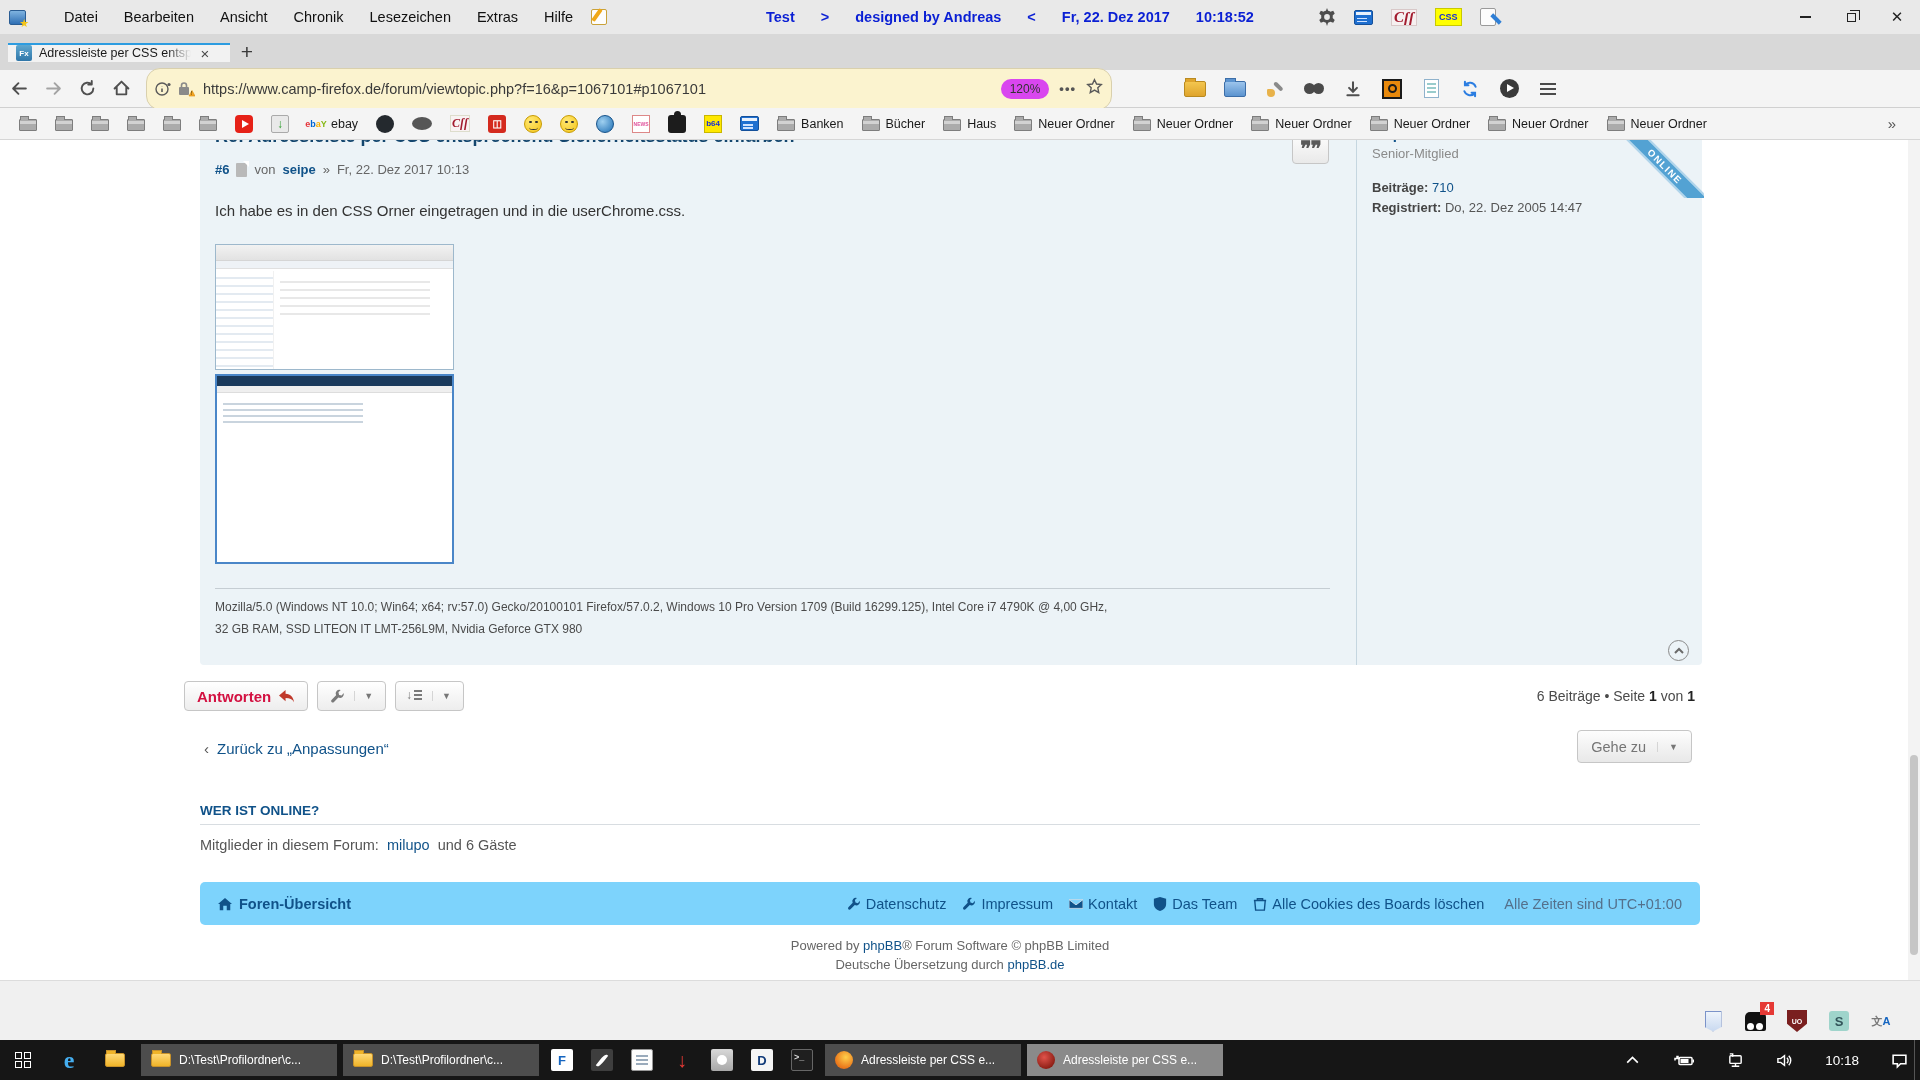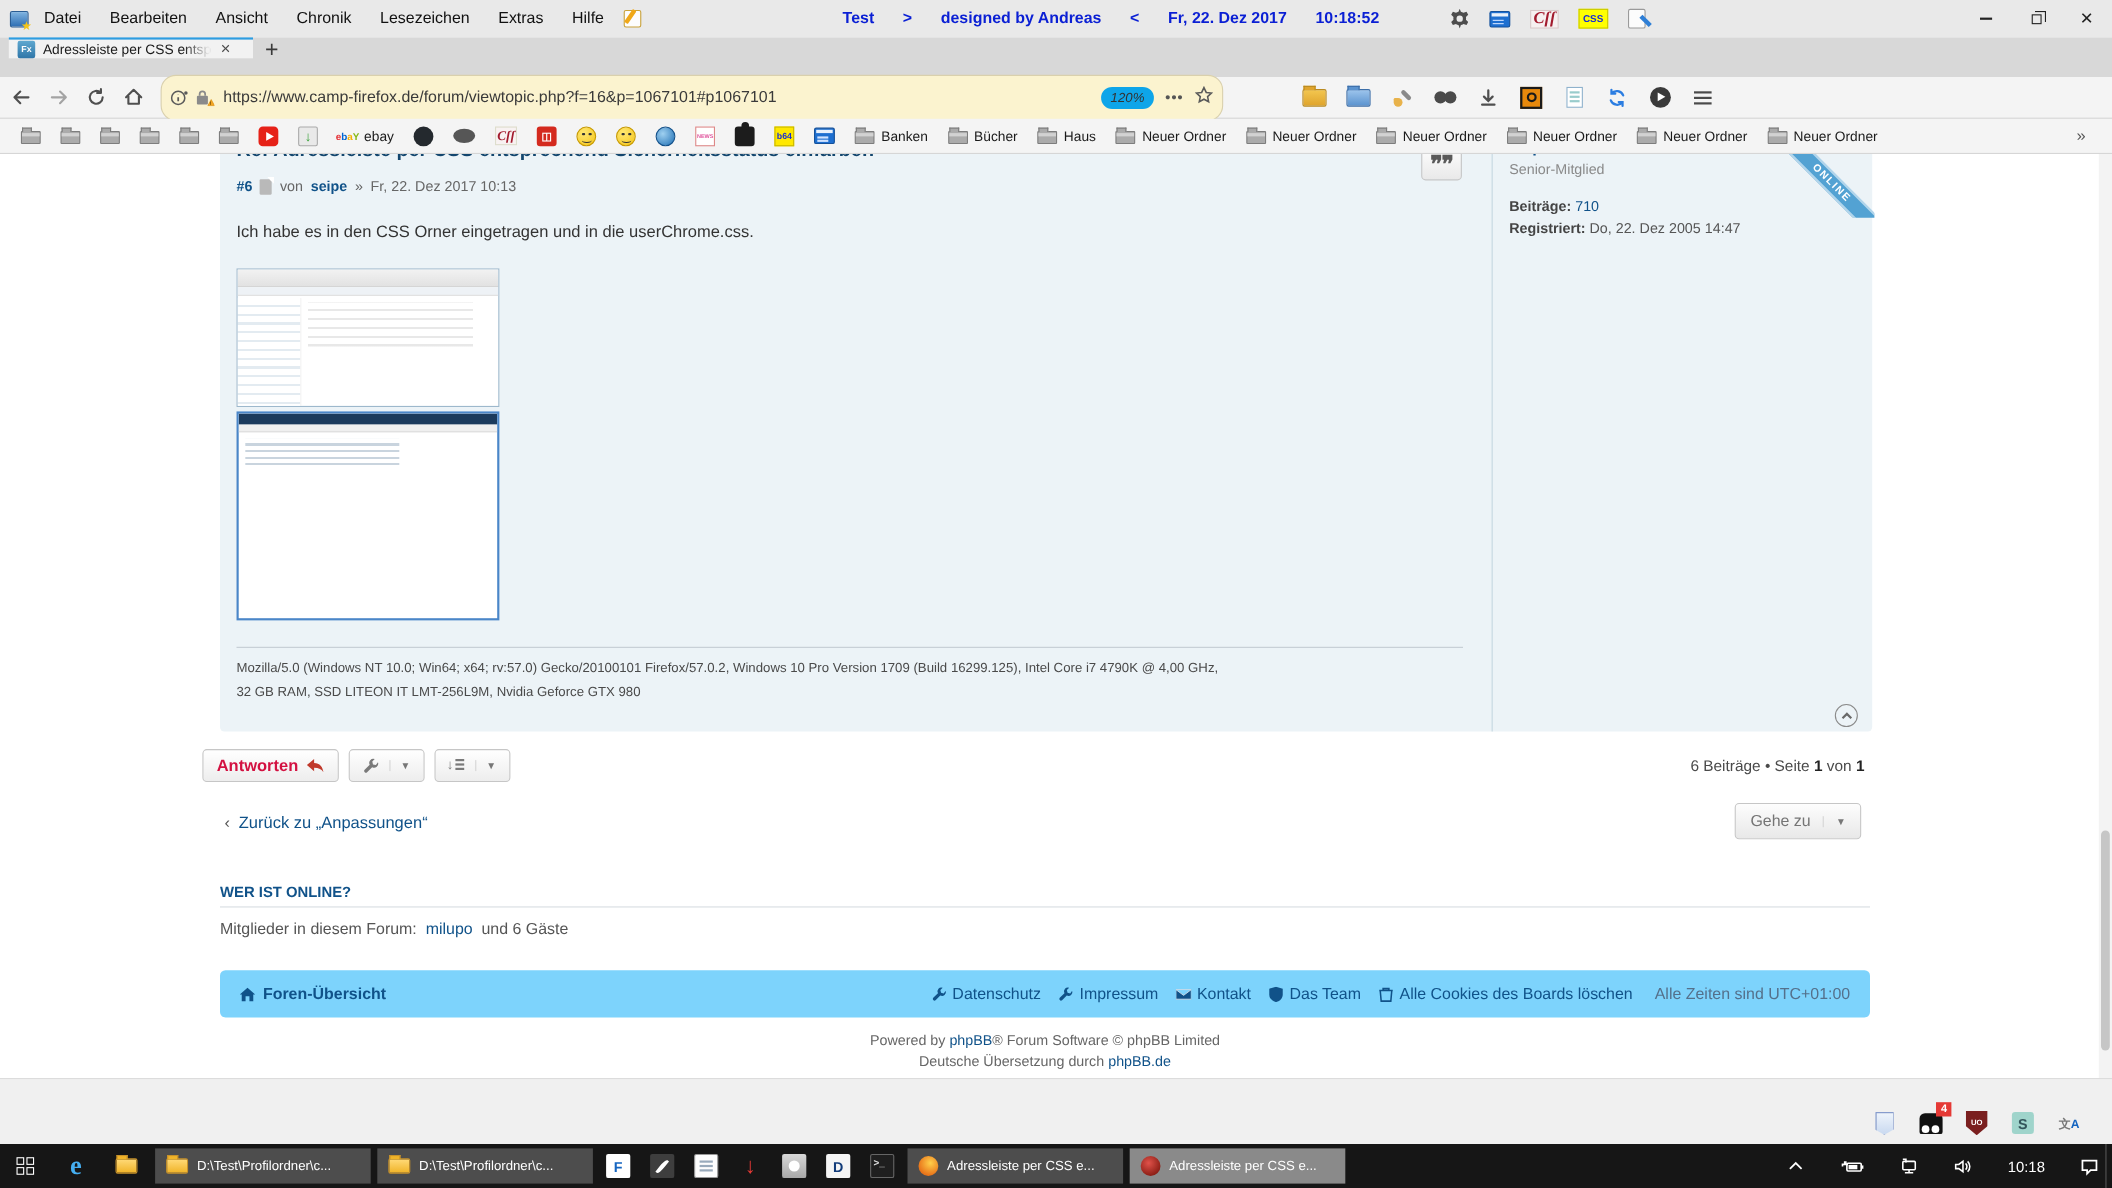--- a/index.html
+++ b/index.html
@@ -3,21 +3,21 @@
 <meta charset="utf-8">
 <style>
   * { margin:0; padding:0; box-sizing:border-box; }
   html,body { width:1920px; height:1080px; overflow:hidden; font-family:"Liberation Sans", sans-serif; background:#fff; }
   .stage { position:relative; width:1920px; height:1080px; background:#fff; }
 
   
   .titlebar { position:absolute; left:0; top:0; width:1920px; height:34px; background:#e9e9e9; display:flex; align-items:center; }
   .app-ic { width:17px; height:15px; margin:0 10px 0 9px; background:linear-gradient(#7fb3e0,#2f6fb4); border:1px solid #2a5d94; border-radius:2px; position:relative; }
   .app-ic::after { content:"★"; position:absolute; right:-4px; bottom:-6px; color:#f5c518; font-size:11px; }
-  .menus { display:flex; gap:26px; margin-left:4px; font-size:14.5px; color:#111; }
+  .menus { display:flex; gap:26px; margin-left:28px; font-size:14.5px; color:#111; }
   .menus span { cursor:default; }
   .menu-ext-ic { width:16px; height:16px; margin-left:18px; background:#fdfdfd; border:1px solid #c9a23a; border-radius:2px; position:relative; }
   .menu-ext-ic::after { content:""; position:absolute; left:3px; top:-2px; width:4px; height:14px; background:#f0a818; transform:rotate(35deg); border-radius:1px; }
   .tb-status { position:absolute; left:766px; top:0; height:34px; display:flex; align-items:center; font-weight:bold; font-size:14.5px; color:#0a1fd4; }
   .tb-status > span { margin-right:26px; }
   .tb-icons { position:absolute; left:1318px; top:0; height:34px; display:flex; align-items:center; gap:18px; }
   .gear-ic { width:18px; height:18px; fill:#4d4d4d; }
   .bluewin-ic { width:19px; height:15px; background:#1e6fd0; border:1px solid #14509a; border-radius:2px; position:relative; }
   .bluewin-ic::before { content:""; position:absolute; left:1px; top:1px; right:1px; height:3px; background:#fff; opacity:.9; }
   .bluewin-ic::after { content:""; position:absolute; left:2px; top:7px; width:10px; height:1.5px; background:#cfe2ff; box-shadow:0 3px 0 #cfe2ff; }
@@ -25,39 +25,39 @@
   .cssbadge-ic { background:#ffff00; color:#1a2fd4; font-weight:bold; font-size:9px; padding:3px 3px; border:1px solid #c9c900; }
   .notepad-ic { width:16px; height:18px; background:#fcfcfc; border:1px solid #9a9a9a; border-radius:2px; position:relative; }
   .notepad-ic::after { content:""; position:absolute; right:-3px; bottom:0; width:4px; height:12px; background:#2f7fd6; transform:rotate(-45deg); }
   .win-controls { position:absolute; right:0; top:0; height:34px; display:flex; }
   .win-btn { width:46px; height:34px; display:flex; align-items:center; justify-content:center; color:#222; font-size:15px; }
   .min-glyph { width:11px; height:1.5px; background:#222; display:block; }
   .restore-glyph { width:9px; height:9px; border:1.2px solid #222; position:relative; display:block; }
   .restore-glyph::before { content:""; position:absolute; left:2px; top:-4px; width:9px; height:9px; border:1.2px solid #222; border-left:none; border-bottom:none; }
 
   
-  .tabbar { position:absolute; left:0; top:34px; width:1920px; height:36px; background:#d8d8d8; display:flex; align-items:flex-start; }
+  .tabbar { position:absolute; left:0; top:34px; width:1920px; height:36px; background:#d8d8d8; display:flex; align-items:center; }
   .tab { width:222px; margin-left:8px; background:#f2f2f2; border-top:2px solid #2d9ce0; display:flex; align-items:center; padding:0 8px; position:relative; }
   .tab-fav { width:16px; height:16px; border-radius:2px; background:linear-gradient(#5fa8d0,#2f76a8); color:#fff; font-size:8px; font-weight:bold; display:flex; align-items:center; justify-content:center; margin-right:7px; flex:none; }
   .tab-title { font-size:12.5px; color:#1a1a1a; white-space:nowrap; overflow:hidden; width:152px; position:relative; }
   .tab-title::after { content:""; position:absolute; right:0; top:0; bottom:0; width:24px; background:linear-gradient(90deg,rgba(242,242,242,0),#f2f2f2); }
   .tab-close { margin-left:4px; color:#4a4a4a; font-size:15px; width:20px; text-align:center; }
   .newtab-btn { width:34px; display:flex; align-items:center; justify-content:center; color:#3a3a3a; font-size:21px; font-weight:300; }
   .tabbar-rest { flex:1; background:#ececec; }
 
   
   .navbar { position:absolute; left:0; top:70px; width:1920px; height:38px; background:#f4f4f4; border-bottom:1px solid #d0d0d0; display:flex; align-items:center; }
   .nav-ic { width:30px; height:30px; display:flex; align-items:center; justify-content:center; margin-left:4px; border-radius:3px; }
   .nav-ic svg { width:17px; height:17px; stroke:#4f4f4f; fill:none; stroke-width:1.8; stroke-linecap:round; stroke-linejoin:round; }
   .nav-ic.dim svg { stroke:#a3a3a3; }
   .urlbar { width:966px; height:42px; margin-left:10px; background:#fbf3cf; border:1px solid #d9d0ad; border-radius:14px; display:flex; align-items:center; padding:0 8px; }
   .info-ic { width:16px; height:16px; flex:none; }
   .lockwarn-ic { position:relative; width:18px; height:16px; margin:0 8px 0 6px; flex:none; }
   .url-input { flex:1; border:none; background:transparent; font-size:14.5px; color:#3a3a3a; outline:none; font-family:"Liberation Sans", sans-serif; }
-  .zoom-pill { background:#0ea5e9; border-radius:10px; font-size:12px; color:#333; padding:3px 9px; margin-right:10px;font-style:italic; }
+  .zoom-pill { background:#d946ef; border-radius:10px; font-size:12px; color:#333; padding:3px 9px; margin-right:10px; }
   .dots3 { color:#555; font-size:13px; letter-spacing:1px; margin-right:10px; font-weight:bold; }
   .star-ic svg { width:17px; height:17px; stroke:#5a5a5a; fill:none; stroke-width:1.5; }
   .fold-open-ic { width:22px; height:16px; margin-left:72px; background:linear-gradient(#f3c64f,#dfa42c); border:1px solid #b98a20; border-radius:2px; position:relative; }
   .fold-open-ic::before { content:""; position:absolute; top:-4px; left:0; width:9px; height:3px; background:#dfa42c; border:1px solid #b98a20; border-bottom:none; }
   .fold-blue-ic { width:22px; height:16px; margin-left:18px; background:linear-gradient(#9cc4ec,#5b93cf); border:1px solid #3c6ea8; border-radius:2px; position:relative; }
   .fold-blue-ic::before { content:""; position:absolute; top:-4px; left:0; width:9px; height:3px; background:#5b93cf; border:1px solid #3c6ea8; border-bottom:none; }
   .searchbox { width:300px; height:30px; background:#fff; border:1px solid #c6c6c6; border-radius:2px; margin-left:26px; display:flex; align-items:center; padding:0 8px; }
   .searchbox svg { width:14px; height:14px; stroke:#777; fill:none; stroke-width:1.8; margin-right:8px; flex:none; }
   .search-input { flex:1; border:none; outline:none; font-size:14px; font-family:"Liberation Sans", sans-serif; }
   .search-input::placeholder { font-style:italic; color:#8a8a8a; }

